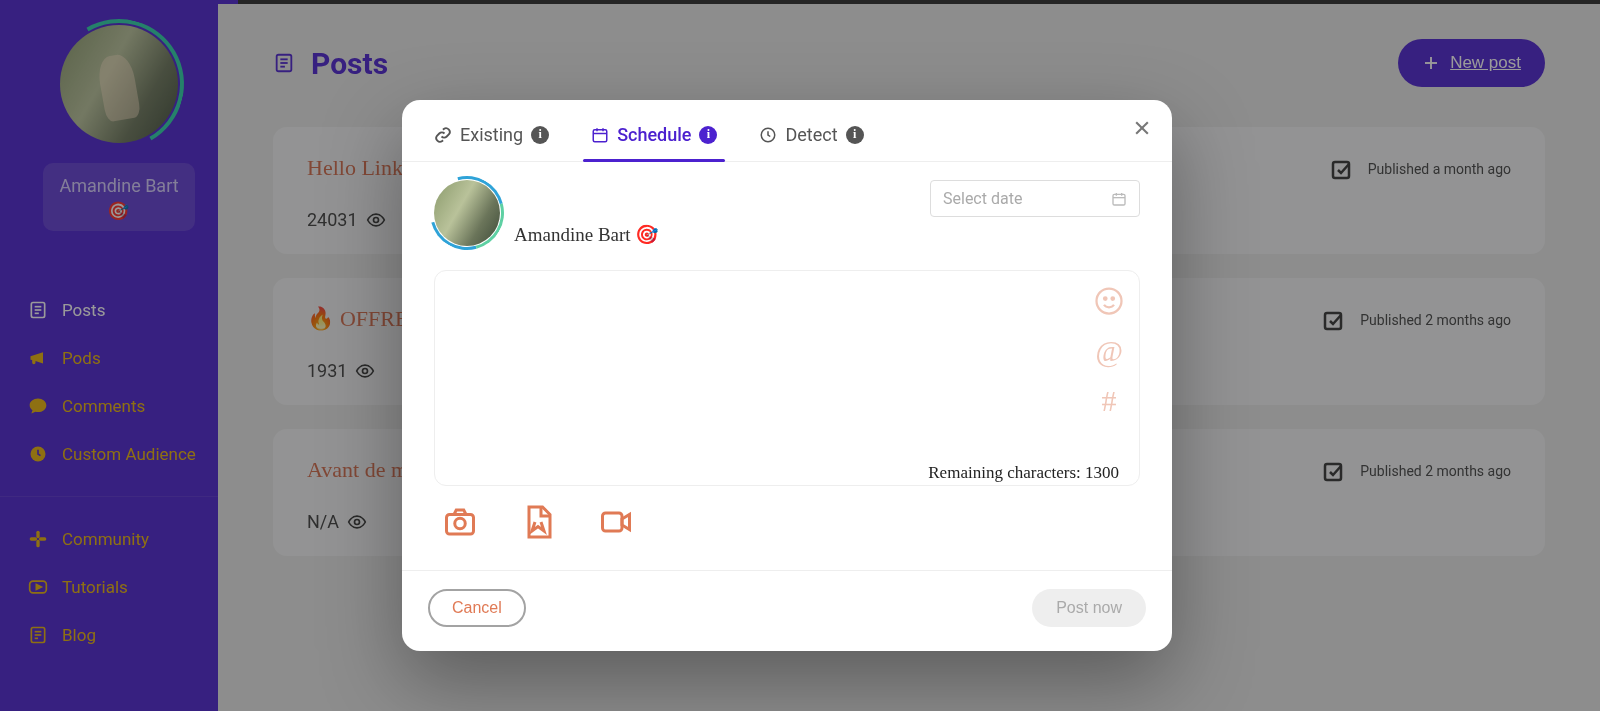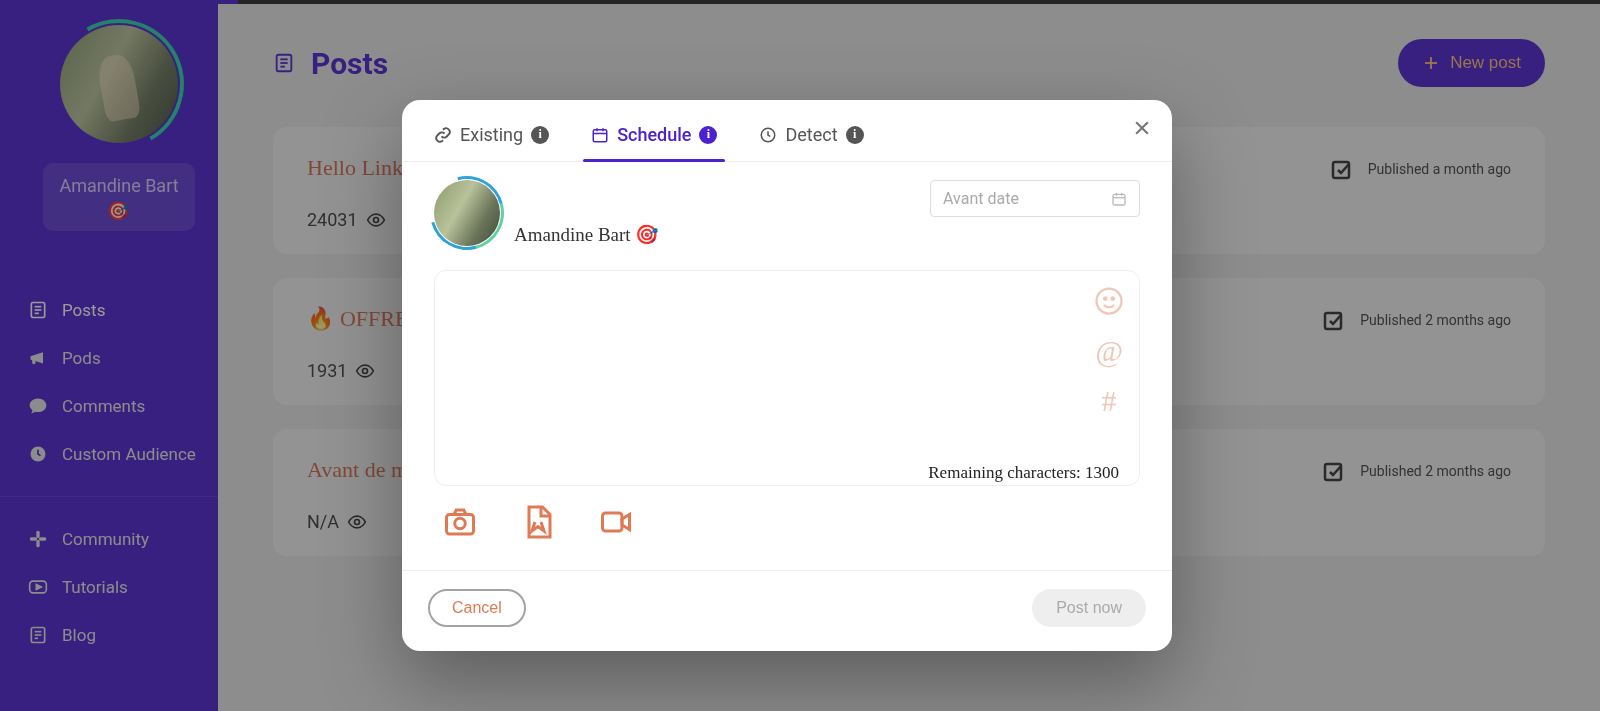--- a/index.html
+++ b/index.html
@@ -69,21 +69,21 @@
       text-align:center;
       line-height:1.4;
     }
     .nav {
       margin-top: 40px;
       display:flex; flex-direction:column;
     }
     .nav-item {
       display:flex; align-items:center; gap:14px;
       padding: 14px 28px;
-      color: #e5e5e5;
+      color: #eab308;
       font-size: 17px;
       cursor:pointer;
     }
     .nav-item.active { color:#fff; }
     .nav-icon { width:20px; height:20px; flex-shrink:0; }
     .nav-divider { height:1px; background: rgba(255,255,255,0.08); margin: 18px 0; }
 
     .main {
       position:absolute;
       left:218px; top:4px; right:0; bottom:0;
@@ -92,26 +92,27 @@
     }
     .page-head {
       display:flex; align-items:center; justify-content:space-between;
       margin-bottom: 40px;
     }
     .page-title-wrap { display:flex; align-items:center; gap:16px; }
     .page-title {
       font-size: 30px; font-weight:700; color:#4c21cf;
     }
     .newpost-btn {
-      background:#4c21cf; color:#fdba74;
+      background:#4c21cf; color:#ffffff;
       border:none; border-radius: 999px;
       padding: 14px 24px;
       font-size:17px; font-weight:500;
       display:flex; align-items:center; gap:10px;
       cursor:pointer;
+      text-decoration:underline;
     }
     .posts {}
     .post-card{
       background:#f2f3f4;
       border-radius:14px;
       padding: 28px 34px 24px;
       margin-bottom: 24px;
       position:relative;
     }
     .post-title {
@@ -480,21 +481,21 @@
   <div class="modal-body">
     <div class="modal-head">
       <div class="modal-user">
         <div class="avatar-small">
           <div class="img"></div>
           <div class="ring"></div>
         </div>
         <div class="modal-username">Amandine Bart 🎯</div>
       </div>
       <div class="date-input">
-        <span>Avant date</span>
+        <span>Select date</span>
         <svg width="16" height="16" viewBox="0 0 24 24" fill="none" stroke="#bbb" stroke-width="2">
             <rect x="3" y="5" width="18" height="16" rx="2"></rect>
             <line x1="3" y1="10" x2="21" y2="10"></line>
             <line x1="8" y1="3" x2="8" y2="7"></line>
             <line x1="16" y1="3" x2="16" y2="7"></line>
           </svg>
       </div>
     </div>
 
     <div class="composer">

